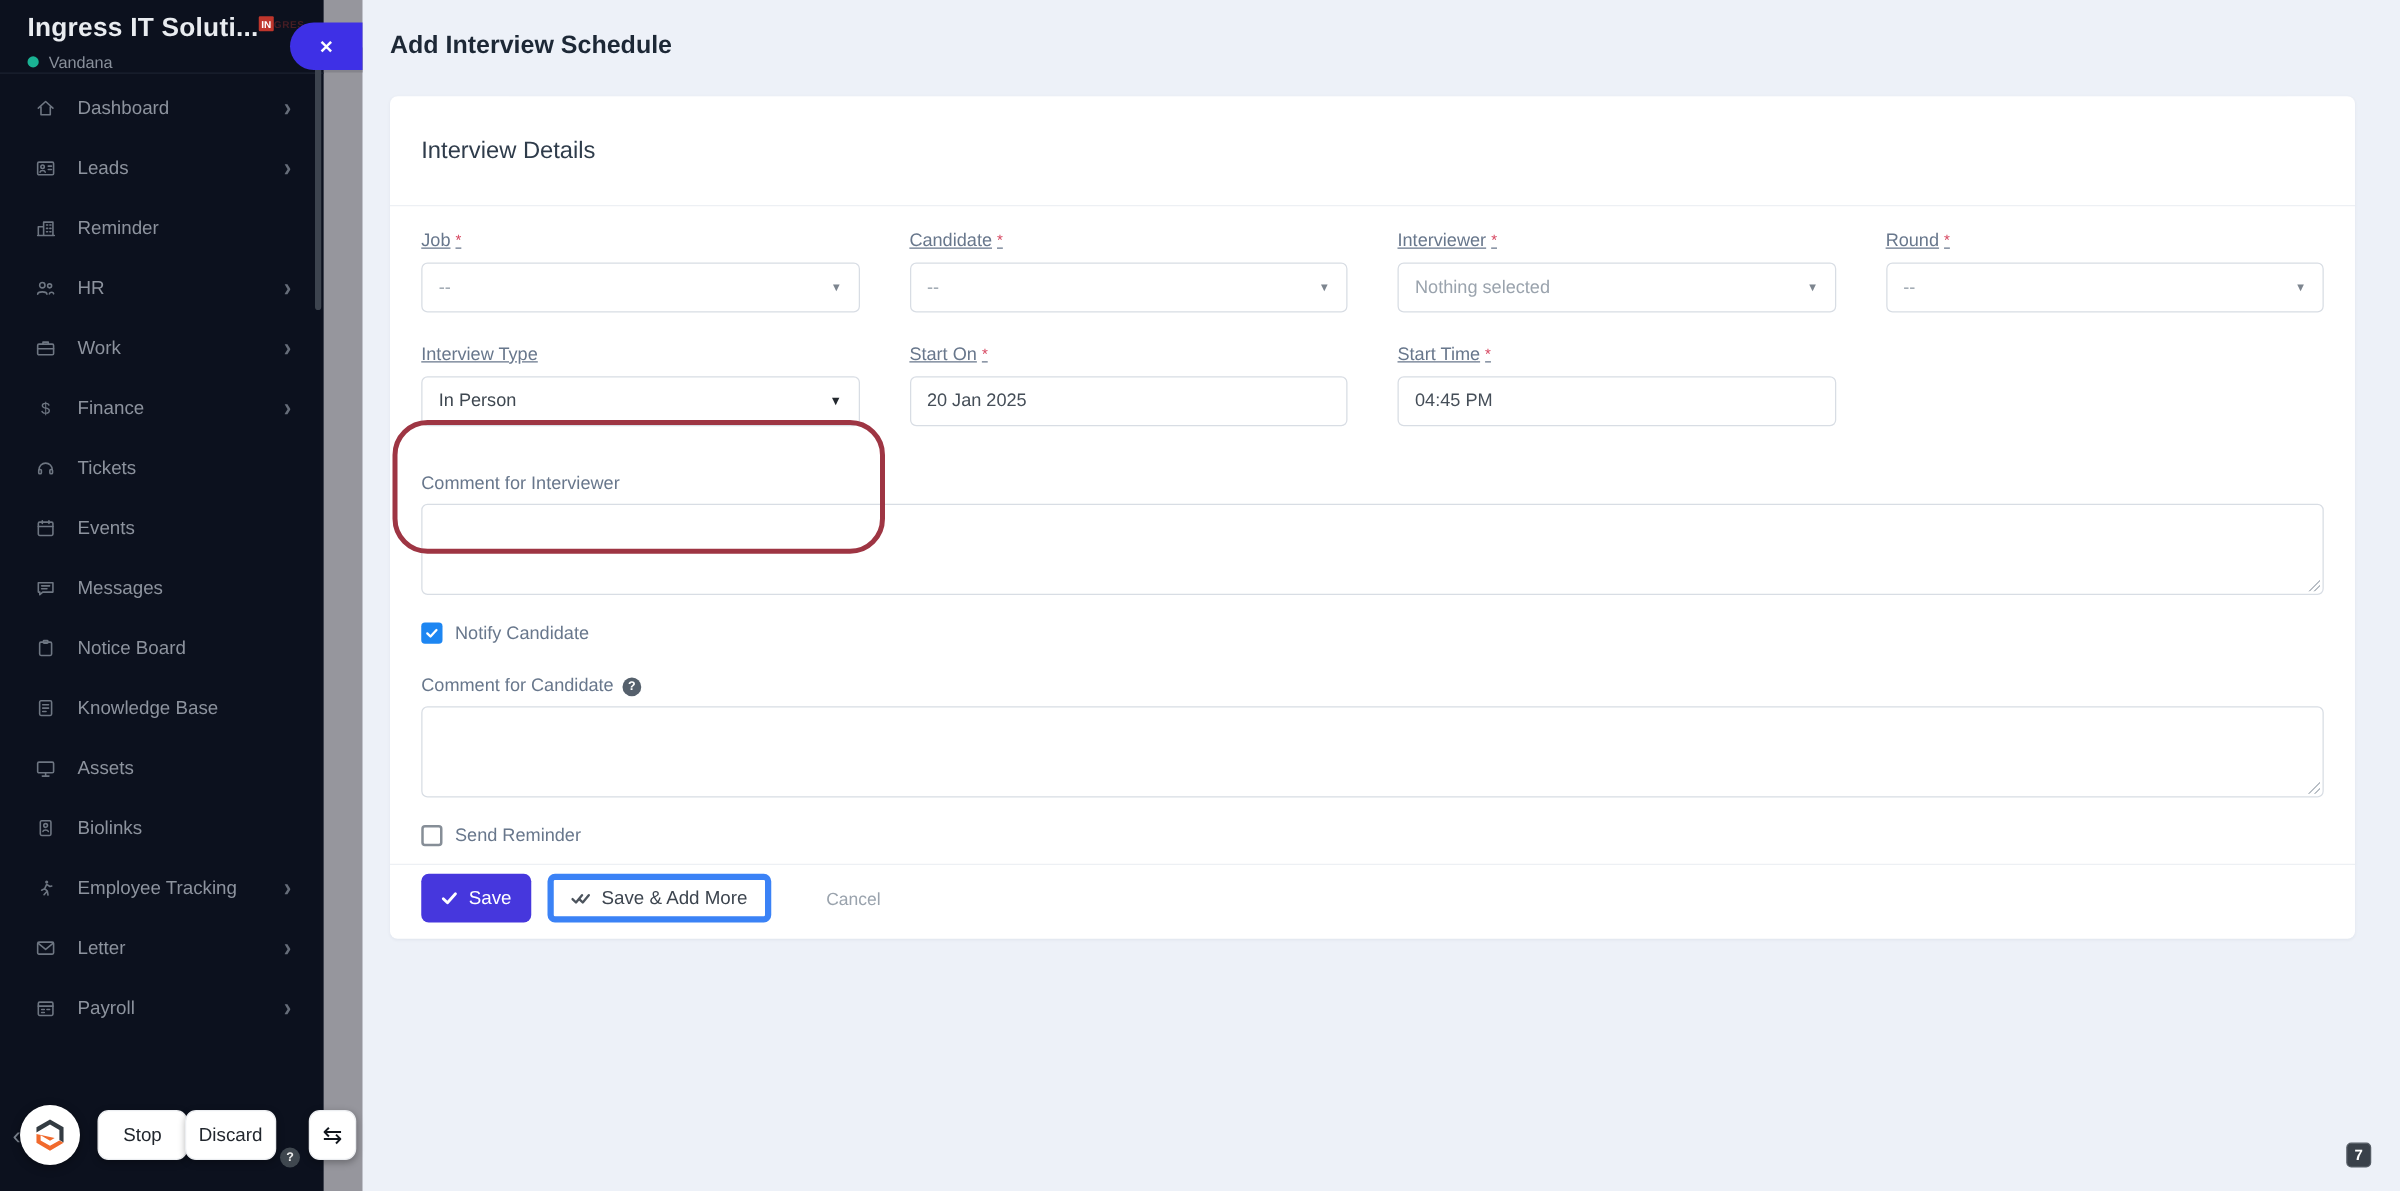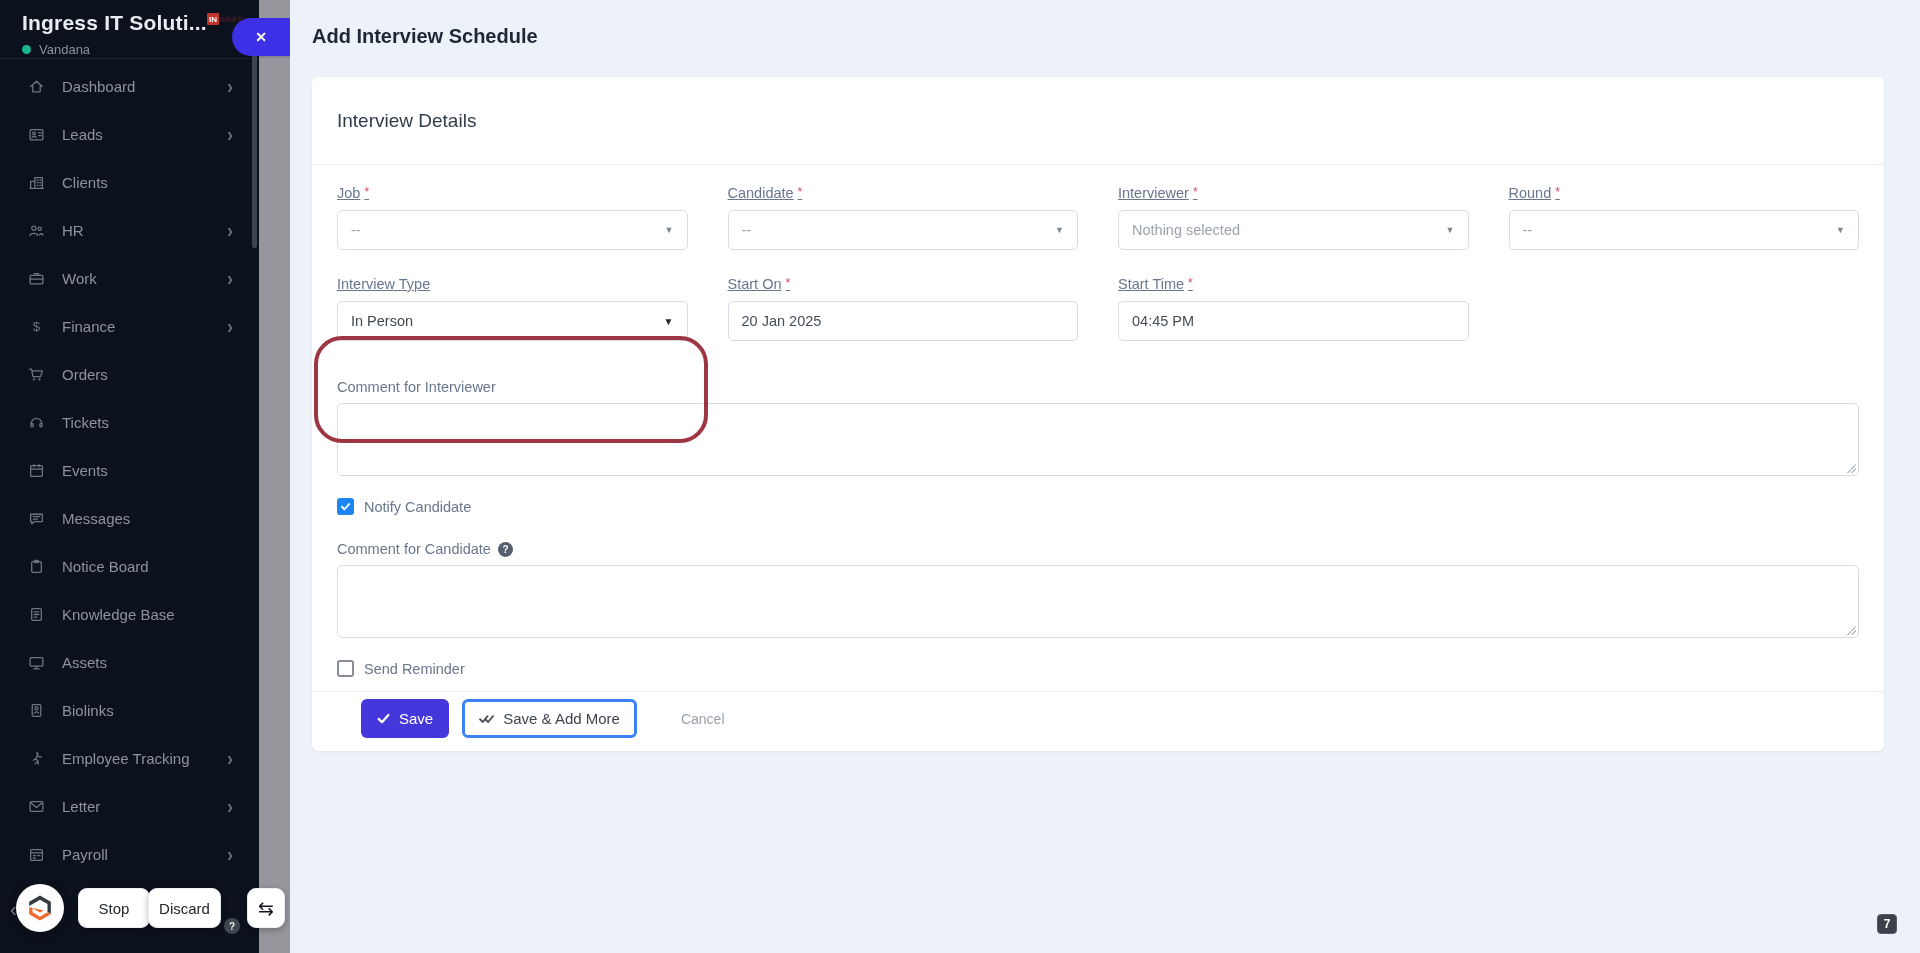--- a/index.html
+++ b/index.html
@@ -74,22 +74,22 @@
   .checkbox { width:17px; height:17px; border-radius:3px; cursor:pointer; display:flex; align-items:center; justify-content:center; flex:none; }
   .checkbox.checked { background:var(--checkbox-checked,#1d86f2); }
   .checkbox.unchecked { background:#fff; border:2px solid #868e97; }
   .check-label { font-size:14.5px; color:#68778c; }
   .help-circle { width:15px; height:15px; border-radius:50%; background:#55606c; color:#fff; font-size:10px; font-weight:bold;
     display:flex; align-items:center; justify-content:center; cursor:default; }
 
   .footer-divider { margin:14px -25px 0; border-top:1px solid #edf0f4; }
   .footer { padding-top:7px; display:flex; align-items:center; }
   .btn-save { height:39px; background:var(--accent,#4637dd); color:#fff; border:none; border-radius:6px; font-size:15px;
-    padding:0 16px; display:flex; align-items:center; gap:9px; cursor:pointer; font-family:inherit;margin-left:24px; }
-  .btn-save-add { height:39px; margin-left:13px; background:#fff; border:3px solid #3b82f6; border-radius:6px; color:#3d454f;
+    padding:0 16px; display:flex; align-items:center; gap:9px; cursor:pointer; font-family:inherit; }
+  .btn-save-add { height:39px; margin-left:13px; background:#fff; border:5px solid #3b82f6; border-radius:6px; color:#3d454f;
     font-size:15px; padding:0 14px; display:flex; align-items:center; gap:9px; cursor:pointer; font-family:inherit; }
   .btn-cancel { margin-left:38px; color:#9aa3ad; font-size:14px; cursor:pointer; background:none; border:none; font-family:Liberation Sans, sans-serif; }
 
   
   .collapse-chevron { position:absolute; left:10px; top:898px; color:#7d8591; font-size:20px; z-index:41; }
   .logo-bubble { position:absolute; left:16px; top:884px; width:48px; height:48px; background:#fff; border-radius:50%;
     box-shadow:0 2px 8px rgba(0,0,0,.35); display:flex; align-items:center; justify-content:center; z-index:42; }
   .overlay-btn { position:absolute; top:888px; height:40px; background:#fff; border-radius:9px; border:1px solid #eceef1;
     box-shadow:0 2px 6px rgba(0,0,0,.28); display:flex; align-items:center; justify-content:center; font-size:15px;
     color:#22272e; cursor:pointer; z-index:43; font-family:inherit; }
@@ -138,21 +138,21 @@
       <span class="sb-label">Leads</span>
       <span class="sb-chevron">›</span>
     </div>
     <div class="sb-item">
       <span class="sb-icon">
           <svg viewBox="0 0 16 16" width="17" height="17">
             <path d="M2.5 13.5V7h4v6.5M6.5 13.5V3.5h7v10M2 13.5h12.5" fill="none" stroke="currentColor" stroke-width="1.2" stroke-linecap="round" stroke-linejoin="round"></path>
             <path d="M8.7 5.7h.8M11.2 5.7h.8M8.7 8.2h.8M11.2 8.2h.8M8.7 10.7h.8M11.2 10.7h.8" fill="none" stroke="currentColor" stroke-width="1.2" stroke-linecap="round" stroke-linejoin="round"></path>
           </svg>
         </span>
-      <span class="sb-label">Clients</span>
+      <span class="sb-label">Reminder</span>
       <span class="sb-chevron"></span>
     </div>
     <div class="sb-item">
       <span class="sb-icon">
           <svg viewBox="0 0 16 16" width="17" height="17">
             <circle cx="5.5" cy="5.8" r="2" fill="none" stroke="currentColor" stroke-width="1.2" stroke-linecap="round" stroke-linejoin="round"></circle>
             <path d="M2 12.6c0-2.4 7-2.4 7 0" fill="none" stroke="currentColor" stroke-width="1.2" stroke-linecap="round" stroke-linejoin="round"></path>
             <circle cx="11" cy="6.3" r="1.5" fill="none" stroke="currentColor" stroke-width="1.2" stroke-linecap="round" stroke-linejoin="round"></circle>
             <path d="M10.8 12.3c.4-1.7 3.2-1.6 3.2 0" fill="none" stroke="currentColor" stroke-width="1.2" stroke-linecap="round" stroke-linejoin="round"></path>
           </svg>
@@ -171,31 +171,20 @@
       <span class="sb-chevron">›</span>
     </div>
     <div class="sb-item">
       <span class="sb-icon">
           <svg viewBox="0 0 16 16" width="17" height="17">
             <text x="8" y="12.3" text-anchor="middle" font-size="12.5" fill="currentColor" font-family="inherit">$</text>
           </svg>
         </span>
       <span class="sb-label">Finance</span>
       <span class="sb-chevron">›</span>
-    </div>
-    <div class="sb-item">
-      <span class="sb-icon">
-          <svg viewBox="0 0 16 16" width="17" height="17">
-            <path d="M1.5 3h1.8l1.4 7h7.2l1.6-5.4H4" fill="none" stroke="currentColor" stroke-width="1.2" stroke-linecap="round" stroke-linejoin="round"></path>
-            <circle cx="5.6" cy="12.6" r="1" fill="currentColor"></circle>
-            <circle cx="10.8" cy="12.6" r="1" fill="currentColor"></circle>
-          </svg>
-        </span>
-      <span class="sb-label">Orders</span>
-      <span class="sb-chevron"></span>
     </div>
     <div class="sb-item">
       <span class="sb-icon">
           <svg viewBox="0 0 16 16" width="17" height="17">
             <path d="M3 9.2a5 5 0 0 1 10 0" fill="none" stroke="currentColor" stroke-width="1.2" stroke-linecap="round" stroke-linejoin="round"></path>
             <rect x="2.8" y="9" width="2" height="3.2" rx=".8" fill="none" stroke="currentColor" stroke-width="1.2" stroke-linecap="round" stroke-linejoin="round"></rect>
             <rect x="11.2" y="9" width="2" height="3.2" rx=".8" fill="none" stroke="currentColor" stroke-width="1.2" stroke-linecap="round" stroke-linejoin="round"></rect>
           </svg>
         </span>
       <span class="sb-label">Tickets</span>

